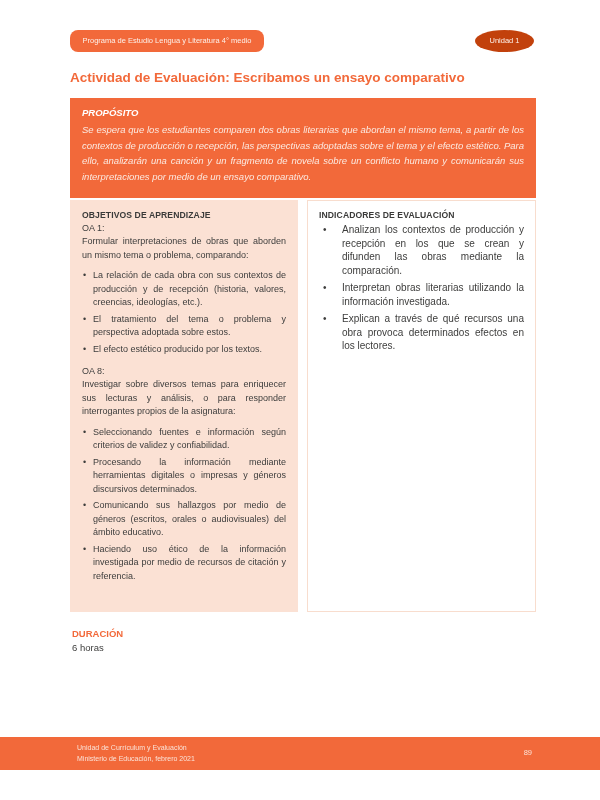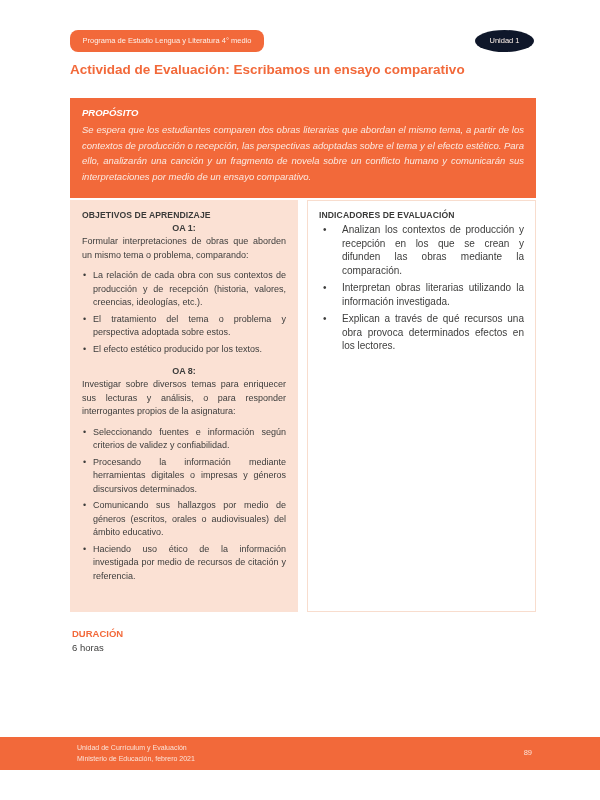--- a/index.html
+++ b/index.html
@@ -19,29 +19,29 @@
     width: 194px; height: 22px;
     background: #f2693a; color: #fdf0e9;
     border-radius: 8px;
     font-size: 7.5px; line-height: 22px;
     text-align: center;
     white-space: nowrap; overflow: hidden;
   }
   .badge-oval {
     position: absolute; left: 475px; top: 30px;
     width: 59px; height: 22px;
-    background: #0f172a; color: #fdf0e9;
+    background: #c2410c; color: #fdf0e9;
     border-radius: 50%;
     font-size: 7.5px; line-height: 22px;
     text-align: center;
   }
 
   
   .title {
-    position: absolute; left: 70px; top: 62px; width: 466px;
+    position: absolute; left: 70px; top: 70px; width: 466px;
     color: #f2693a; font-size: 13.5px; font-weight: bold;
   }
 
   
   .proposito {
     position: absolute; left: 70px; top: 98px;
     width: 466px; height: 100px;
     background: #f2693a; color: #fce9e0;
     padding: 9px 12px;
     font-style: italic;
@@ -69,21 +69,21 @@
   .col-right {
     flex: 1; height: 412px;
     background: #ffffff;
     border: 1px solid #f8ddce;
     padding: 9px 11px;
   }
   .col-heading {
     font-size: 8.6px; font-weight: bold; color: #3a3a39;
     margin-bottom: 3px; letter-spacing: 0.1px;
   }
-  .oa-label { font-size: 9px; font-weight: bold; margin-top: 2px; margin-bottom: 2px; text-align: center; }
+  .oa-label { font-size: 9px; font-weight: normal; margin-top: 2px; margin-bottom: 2px; }
   .oa-section + .oa-section { margin-top: 10px; }
   .oa-intro {
     font-size: 9px; line-height: 13.5px; text-align: justify;
     margin-bottom: 7px;
   }
   ul.bullets { list-style: none; }
   ul.bullets-left li {
     position: relative;
     font-size: 9px; line-height: 13.5px; text-align: justify;
     padding-left: 11px; margin-bottom: 3px;

